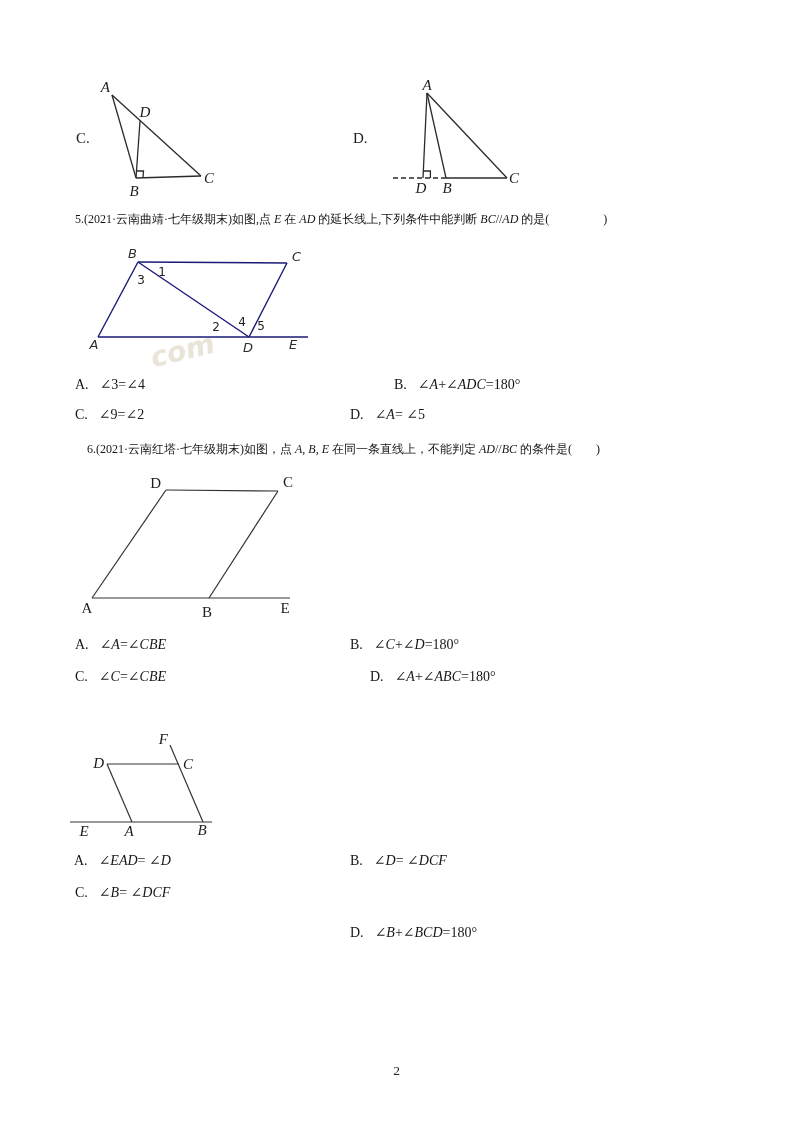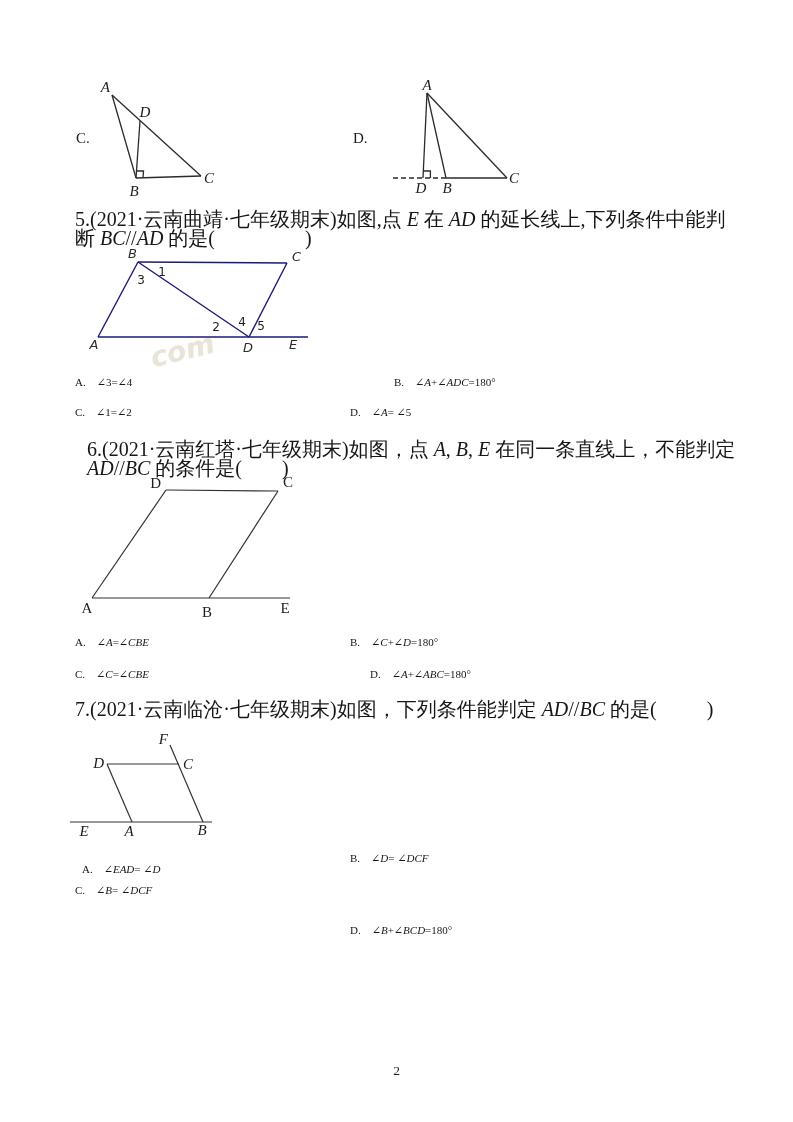--- a/index.html
+++ b/index.html
@@ -2,25 +2,25 @@
 <html><head>
 <meta charset="utf-8">
 <style>
   html,body{margin:0;padding:0;background:#888;}
   .page{
     position:relative;width:793px;height:1122px;margin:0 auto;background:#ffffff;
     font-family:"Liberation Serif","DejaVu Serif","DejaVu Sans",serif;color:#151515;
     overflow:hidden;
   }
   .stem{
-    position:absolute;left:75px;width:660px;font-size:20px;line-height:19px;
+    position:absolute;left:75px;width:660px;font-size:12px;line-height:19px;
     white-space:pre-wrap;color:#161616;
   }
   .it{font-style:italic;}
-  .opt{position:absolute;font-size:11px;white-space:pre;color:#161616;}
+  .opt{position:absolute;font-size:14px;white-space:pre;color:#161616;}
   .optlab{display:inline-block;margin-right:11px;}
   .toplab{position:absolute;font-size:15px;color:#1c1c1c;}
   svg.fig{position:absolute;overflow:visible;}
   svg.fig line, svg.fig polyline{fill:none;}
   .scan-stroke{stroke:#2b2b2b;stroke-width:1.3;}
   .blue-stroke{stroke:#1a1a78;stroke-width:1.4;}
   .thin-stroke{stroke:#333333;stroke-width:1.2;}
   .lbl-serif-it{font-family:"Liberation Serif","DejaVu Serif",serif;font-style:italic;font-size:15px;fill:#1c1c1c;}
   .lbl-serif{font-family:"Liberation Serif","DejaVu Serif",serif;font-size:15px;fill:#1e1e1e;}
   .lbl-sans-it{font-family:"DejaVu Sans","Liberation Sans",sans-serif;font-style:italic;font-size:13px;fill:#2e2e2e;}
@@ -81,21 +81,21 @@
     <text class="lbl-sans-it" x="293" y="349" text-anchor="middle">E</text>
     <text class="num-sans" x="162" y="276" text-anchor="middle">1</text>
     <text class="num-sans" x="141" y="284" text-anchor="middle">3</text>
     <text class="num-sans" x="216" y="331" text-anchor="middle">2</text>
     <text class="num-sans" x="242" y="326" text-anchor="middle">4</text>
     <text class="num-sans" x="261" y="330" text-anchor="middle">5</text>
   </svg>
 
   <div class="opt" style="left:75px;top:376px;"><span class="optlab">A.</span><span><span>∠3=∠4</span></span></div>
   <div class="opt" style="left:350px;top:376px;margin-left:44px;"><span class="optlab">B.</span><span><span>∠</span><span class="it">A</span><span>+∠</span><span class="it">ADC</span><span>=180°</span></span></div>
-  <div class="opt" style="left:75px;top:406px;"><span class="optlab">C.</span><span><span>∠1=∠2</span></span></div>
+  <div class="opt" style="left:75px;top:406px;"><span class="optlab">C.</span><span><span>∠9=∠2</span></span></div>
   <div class="opt" style="left:350px;top:406px;"><span class="optlab">D.</span><span><span>∠</span><span class="it">A</span><span>= ∠5</span></span></div>
 
   <div class="stem" style="top:440px;margin-left:12px;"><span>6.(2021·云南红塔·七年级期末)如图，点 </span><span class="it">A</span><span>, </span><span class="it">B</span><span>, </span><span class="it">E</span><span> 在同一条直线上，不能判定 </span><span class="it">AD</span><span>//</span><span class="it">BC</span><span> 的条件是(        )</span></div>
 
   <svg class="fig" style="left:80px;top:472px;" width="218" height="148" viewBox="80 472 218 148">
     <line class="thin-stroke" x1="166" y1="490" x2="278" y2="491"></line>
     <line class="thin-stroke" x1="92" y1="598" x2="166" y2="490"></line>
     <line class="thin-stroke" x1="209" y1="598" x2="278" y2="491"></line>
     <line class="thin-stroke" x1="92" y1="598" x2="290" y2="598"></line>
     <text class="lbl-serif" x="161" y="488" text-anchor="end">D</text>
@@ -103,36 +103,35 @@
     <text class="lbl-serif" x="87" y="613" text-anchor="middle">A</text>
     <text class="lbl-serif" x="207" y="617" text-anchor="middle">B</text>
     <text class="lbl-serif" x="285" y="613" text-anchor="middle">E</text>
   </svg>
 
   <div class="opt" style="left:75px;top:636px;"><span class="optlab">A.</span><span><span>∠</span><span class="it">A</span><span>=∠</span><span class="it">CBE</span></span></div>
   <div class="opt" style="left:350px;top:636px;text-align:center;"><span class="optlab">B.</span><span><span>∠</span><span class="it">C</span><span>+∠</span><span class="it">D</span><span>=180°</span></span></div>
   <div class="opt" style="left:75px;top:668px;"><span class="optlab">C.</span><span><span>∠</span><span class="it">C</span><span>=∠</span><span class="it">CBE</span></span></div>
   <div class="opt" style="left:370px;top:668px;"><span class="optlab">D.</span><span><span>∠</span><span class="it">A</span><span>+∠</span><span class="it">ABC</span><span>=180°</span></span></div>
 
-  <div class="stem" style="top:700px;"><span>7.(2021·云南临沧·七年级期末)如图，下列条件能判定 </span><span class="it">AD</span><span>//</span><span class="it">BC</span><span> 的是(          )</span></div>
 
   <svg class="fig" style="left:62px;top:727px;" width="158" height="114" viewBox="62 727 158 114">
     <line class="thin-stroke" x1="70" y1="822" x2="212" y2="822"></line>
     <line class="thin-stroke" x1="107" y1="764" x2="179" y2="764"></line>
     <line class="thin-stroke" x1="107" y1="764" x2="132" y2="822"></line>
     <line class="thin-stroke" x1="170" y1="745" x2="203" y2="822"></line>
     <text class="lbl-serif-it" x="168" y="744" text-anchor="end">F</text>
     <text class="lbl-serif-it" x="104" y="768" text-anchor="end">D</text>
     <text class="lbl-serif-it" x="183" y="769" text-anchor="start">C</text>
     <text class="lbl-serif-it" x="84" y="836" text-anchor="middle">E</text>
     <text class="lbl-serif-it" x="129" y="836" text-anchor="middle">A</text>
     <text class="lbl-serif-it" x="202" y="835" text-anchor="middle">B</text>
   </svg>
 
-  <div class="opt" style="left:82px;top:852px;margin-top:11px;"><span class="optlab">A.</span><span><span>∠</span><span class="it">EAD</span><span>= ∠</span><span class="it">D</span></span></div>
+  <div class="opt" style="left:74px;top:852px;"><span class="optlab">A.</span><span><span>∠</span><span class="it">EAD</span><span>= ∠</span><span class="it">D</span></span></div>
   <div class="opt" style="left:350px;top:852px;"><span class="optlab">B.</span><span><span>∠</span><span class="it">D</span><span>= ∠</span><span class="it">DCF</span></span></div>
   <div class="opt" style="left:75px;top:884px;"><span class="optlab">C.</span><span><span>∠</span><span class="it">B</span><span>= ∠</span><span class="it">DCF</span></span></div>
   <div class="opt" style="left:350px;top:924px;"><span class="optlab">D.</span><span><span>∠</span><span class="it">B</span><span>+∠</span><span class="it">BCD</span><span>=180°</span></span></div>
 
 
   <div class="pagenum">2</div>
 
 </div>
 
 </body></html>

